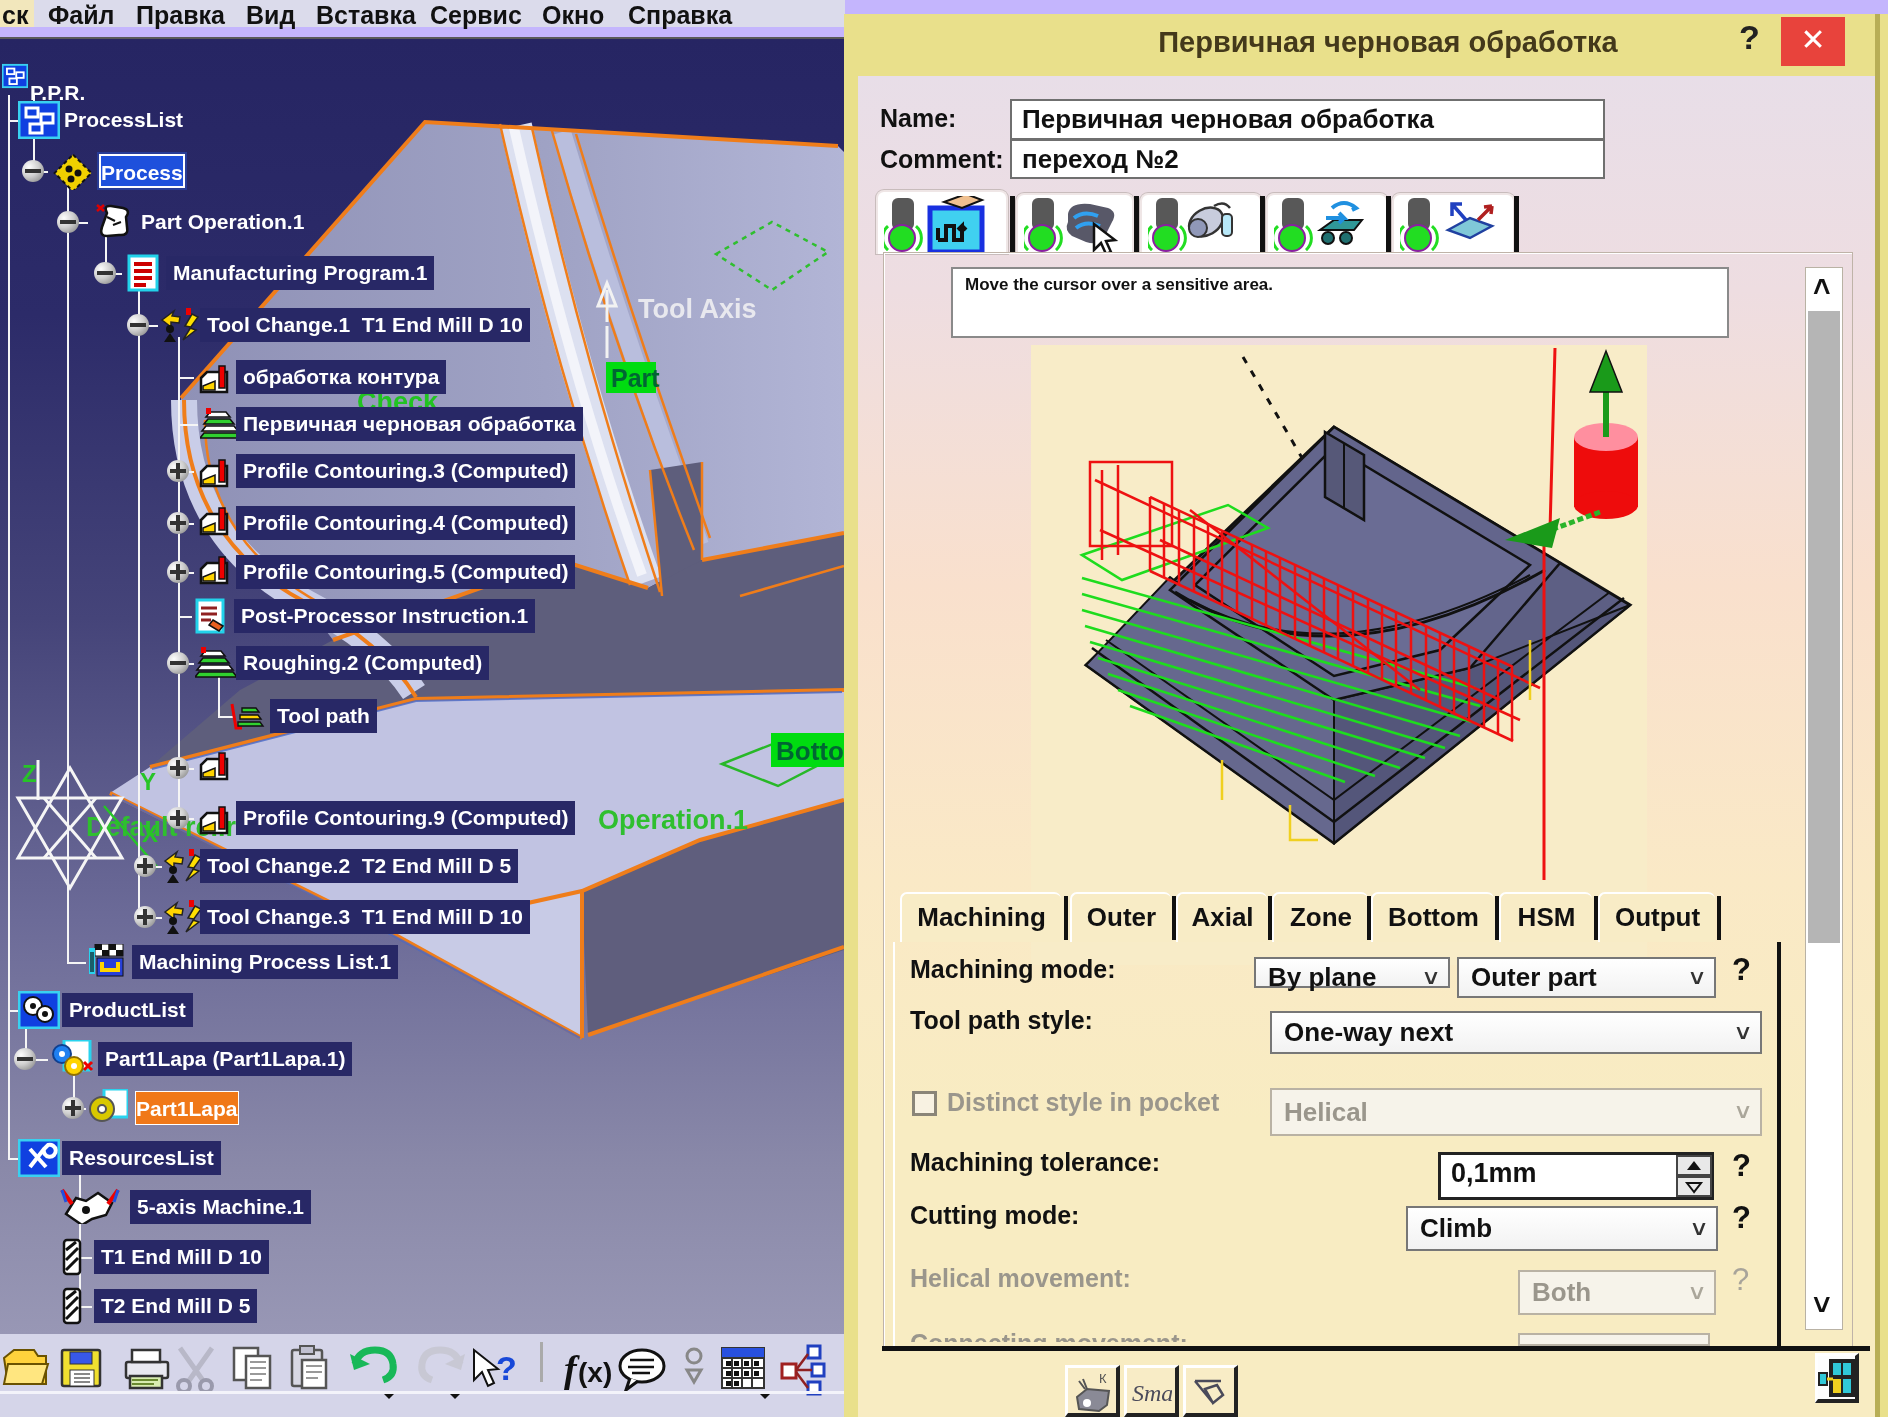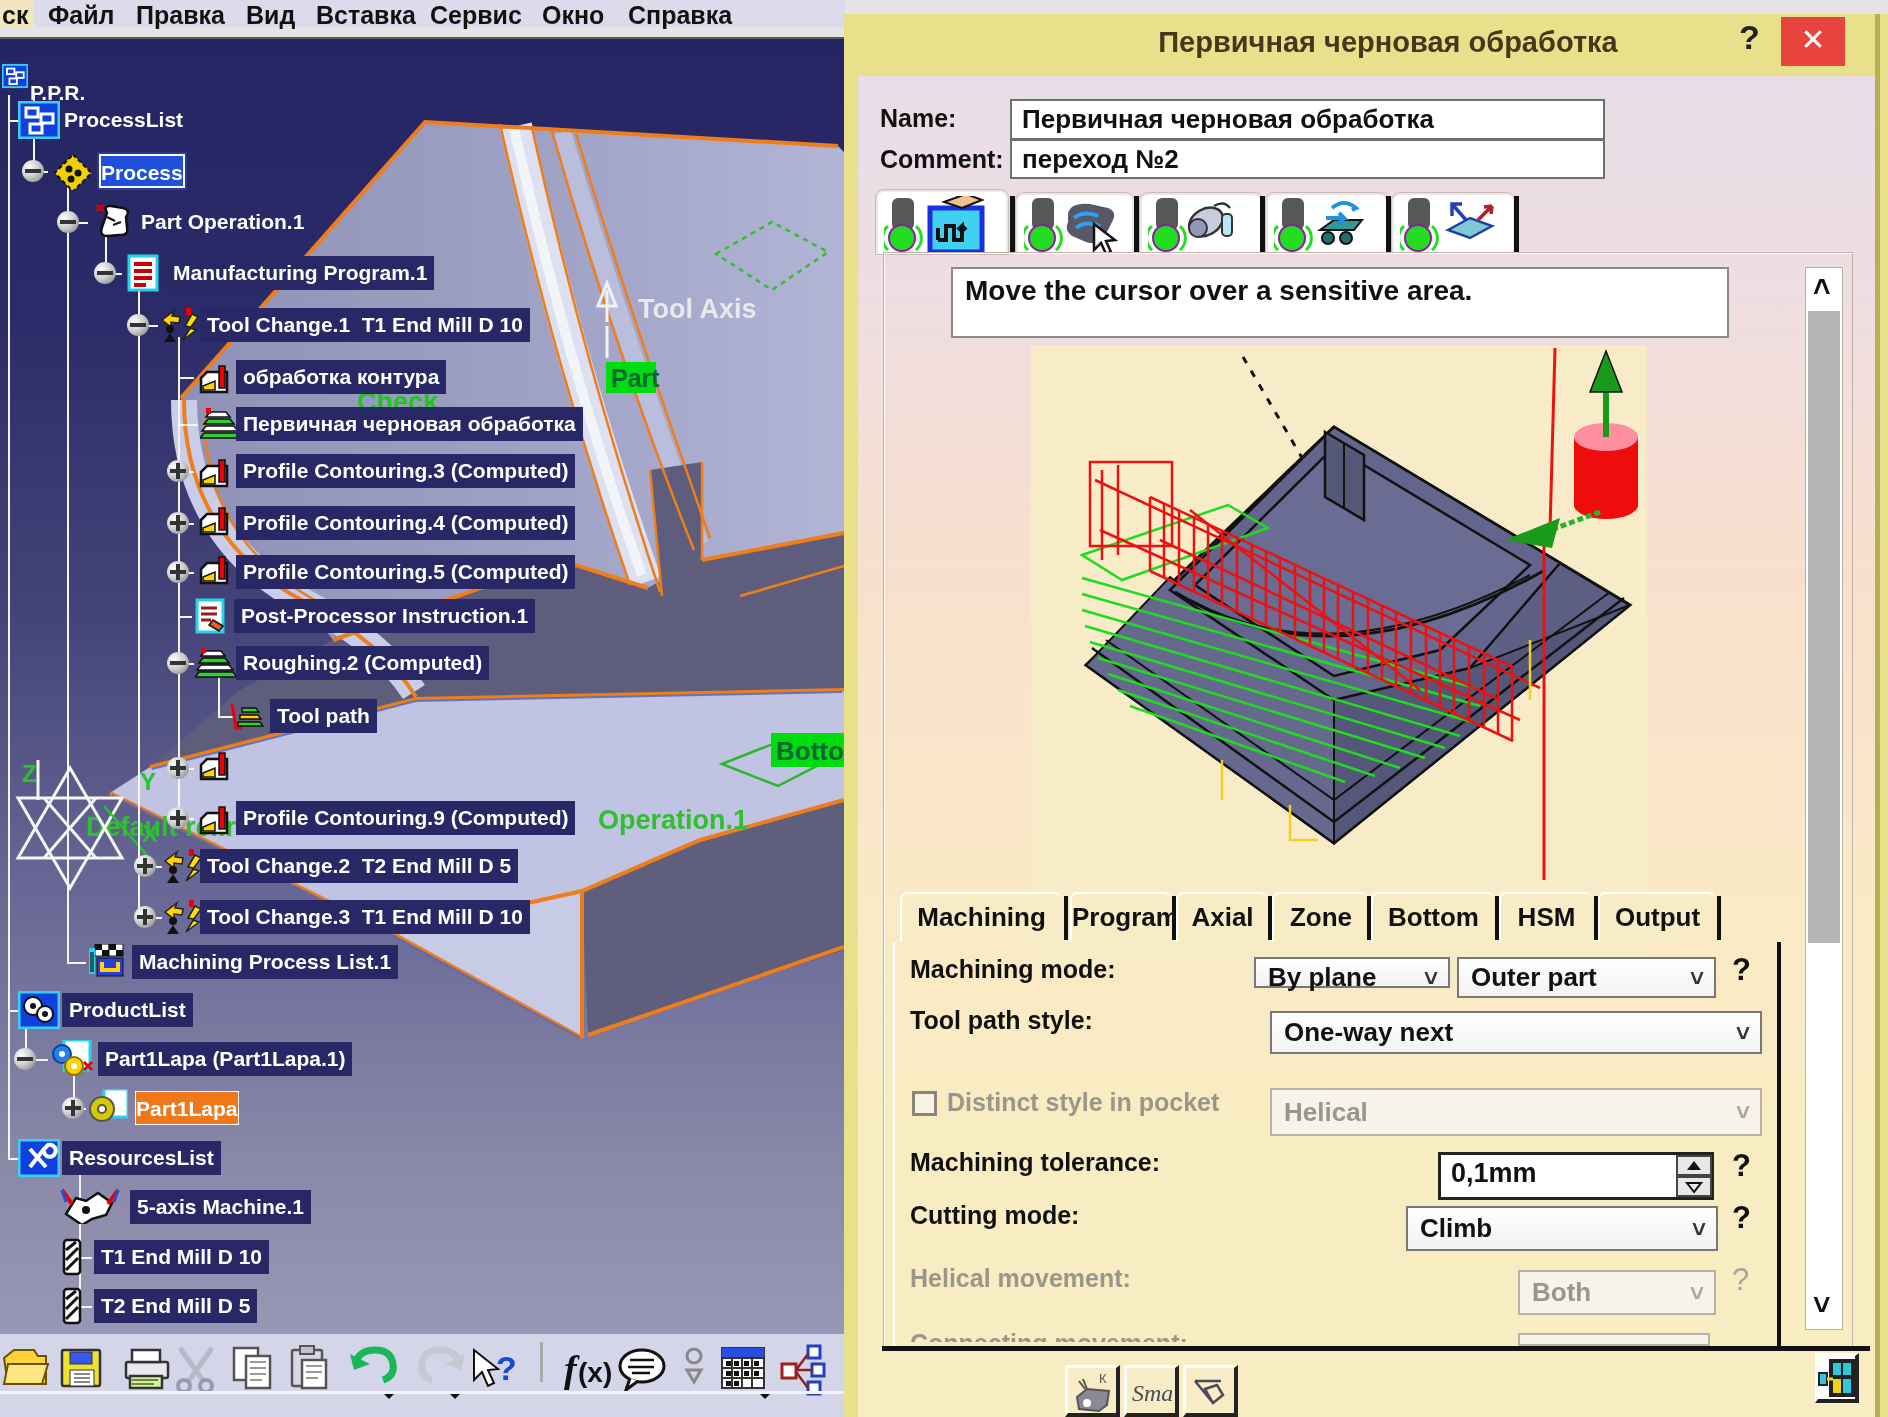--- a/index.html
+++ b/index.html
@@ -1,20 +1,20 @@
 <!DOCTYPE html>
 <html><head><meta charset="utf-8">
 <style>
 html,body{margin:0;padding:0;width:1888px;height:1417px;overflow:hidden;
  font-family:"Liberation Sans",sans-serif;}
 *{box-sizing:border-box;}
 #stage{position:absolute;left:0;top:0;width:1888px;height:1417px;background:#fff;}
 .abs{position:absolute;}
 
-#menubar{left:0;top:0;width:1888px;height:39px;background:#e5e5e5;}
+#menubar{left:0;top:0;width:1888px;height:39px;background:#c4b5fd;}
 #menubar .lav{position:absolute;left:0;top:0;width:845px;height:27px;background:#dbdbeb;}
 #menubar .corner{position:absolute;left:0;top:0;width:34px;height:27px;background:#f2e7bc;}
 #menubar .gline{position:absolute;left:0;top:37px;width:1888px;height:2px;background:#5a5a5a;}
 .mitem{position:absolute;top:1px;font-size:25px;font-weight:700;color:#111;}
 
 #vp{left:0;top:39px;width:844px;height:1378px;
  background:linear-gradient(180deg,#262563 0%,#2c2b69 20%,#454479 42%,#6c6b98 64%,#8a89a9 82%,#9897b5 94%,#9d9cba 100%);}
 
 .lbl{position:absolute;height:34px;line-height:34px;background:#282866;color:#fff;
  font-size:21px;font-weight:700;padding:0 7px;white-space:nowrap;}
@@ -42,21 +42,21 @@
 .dinput{position:absolute;background:#fff;border:2px solid #6f6f6f;font-size:26px;font-weight:600;
  color:#111;padding:0 10px;line-height:36px;}
 
 .itab{position:absolute;background:#fff;border:2px solid #efe6e6;border-bottom:none;
  border-radius:8px 8px 0 0;box-shadow:0 0 0 1px #c8bcbc;}
 .itsep{position:absolute;width:5px;background:#111;}
 
 #cframe{position:absolute;left:25px;top:176px;width:970px;height:1097px;
  border:1px solid #bfb3a8;box-shadow:inset 1px 1px 0 #fff;}
 #msgbox{position:absolute;left:93px;top:191px;width:778px;height:71px;background:#fff;
- border:2px solid #8a8a8a;font-size:28px;font-weight:600;color:#111;padding:6px 12px;}
+ border:2px solid #8a8a8a;font-size:17px;font-weight:600;color:#111;padding:6px 12px;}
 
 .mtab{position:absolute;height:50px;background:#f8ecc6;border-left:2px solid #fff;border-top:2px solid #fff;
  border-radius:7px 7px 0 0;color:#111;font-size:26px;font-weight:700;text-align:center;}
 .msep{position:absolute;width:4px;height:44px;background:#111;top:0;}
 
 .combo{position:absolute;background:linear-gradient(#ffffff,#f2f2f2);border:2px solid #777;
  font-size:26px;font-weight:600;color:#111;padding-left:12px;}
 .combo .chev{position:absolute;right:10px;top:0;font-size:24px;color:#333;font-weight:700;}
 .combo.dis{background:#f6f3ea;border:2px solid #b9b2a4;color:#9a968c;}
 .combo.dis .chev{color:#aaa69a;}
@@ -665,21 +665,21 @@
 <rect x="1574" y="437" width="64" height="70" fill="#ee0c0c"></rect>
 <ellipse cx="1606" cy="437" rx="32" ry="14" fill="#ff8f9f"></ellipse>
 <ellipse cx="1606" cy="505" rx="32" ry="14" fill="#ee0c0c"></ellipse>
 
 <line x1="1606" y1="437" x2="1606" y2="385" stroke="#1a9a1a" stroke-width="6"></line>
 <polygon points="1606,351 1590,392 1622,392" fill="#1a9a1a" stroke="#111" stroke-width="1.5"></polygon>
 <line x1="1600" y1="512" x2="1545" y2="532" stroke="#2ab42a" stroke-width="5" stroke-dasharray="6,3"></line>
 <polygon points="1505,540 1560,518 1552,548" fill="#1a9a1a"></polygon>
 </svg>
         <div class="mtab" style="left:42px;top:816px;width:161px;line-height:46px">Machining</div>
-        <div class="mtab" style="left:212px;top:816px;width:101px;line-height:46px">Program</div>
+        <div class="mtab" style="left:212px;top:816px;width:101px;line-height:46px">Outer</div>
         <div class="mtab" style="left:318px;top:816px;width:91px;line-height:46px">Axial</div>
         <div class="mtab" style="left:414px;top:816px;width:96px;line-height:46px">Zone</div>
         <div class="mtab" style="left:513px;top:816px;width:123px;line-height:46px">Bottom</div>
         <div class="mtab" style="left:641px;top:816px;width:93px;line-height:46px">HSM</div>
         <div class="mtab" style="left:740px;top:816px;width:117px;line-height:46px">Output</div>
         <div class="msep" style="left:206px;top:820px"></div>
         <div class="msep" style="left:314px;top:820px"></div>
         <div class="msep" style="left:410px;top:820px"></div>
         <div class="msep" style="left:509px;top:820px"></div>
         <div class="msep" style="left:637px;top:820px"></div>

